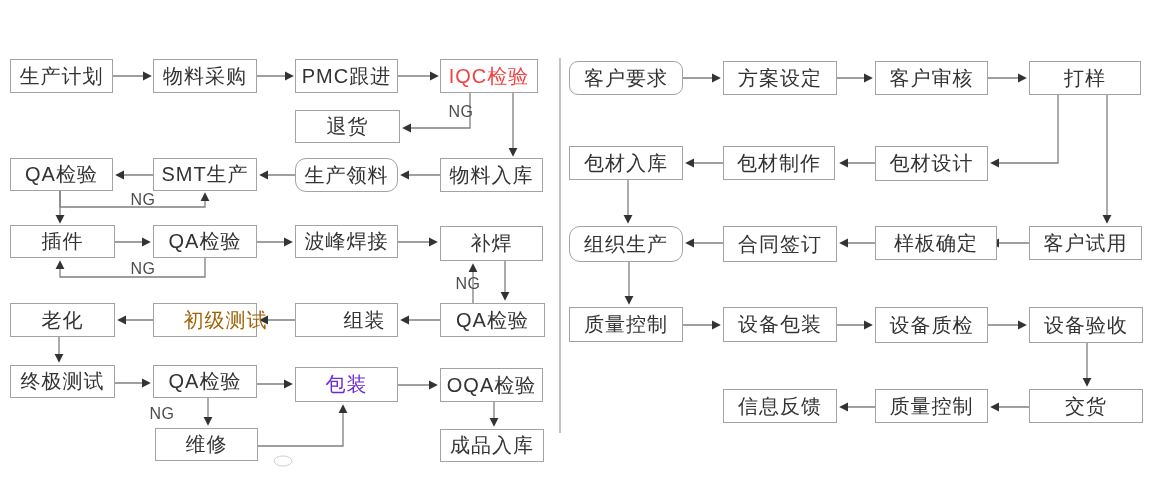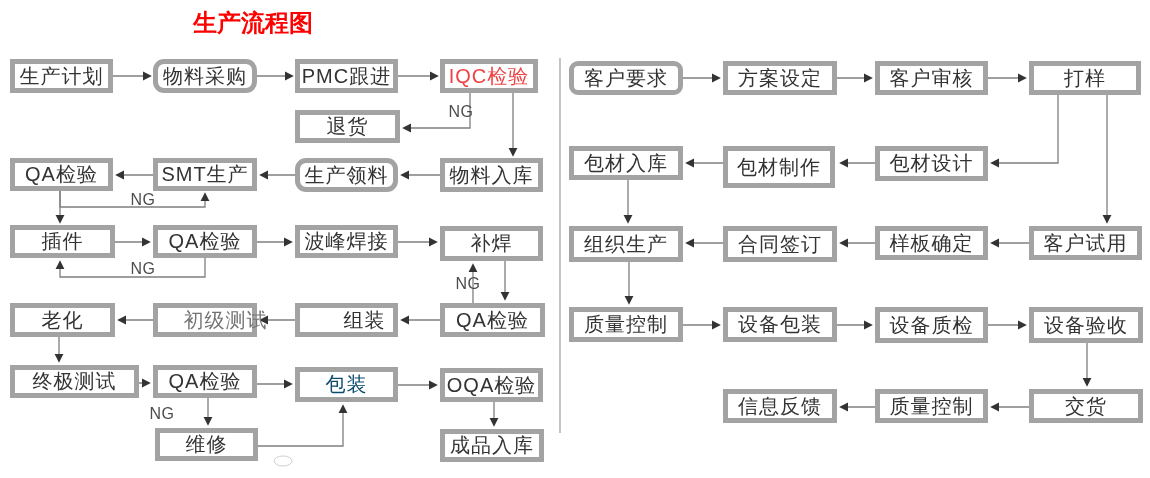--- a/index.html
+++ b/index.html
@@ -9,21 +9,21 @@
     position:relative;overflow:hidden;
   }
   .stage{position:absolute;left:0;top:0;width:1150px;height:478px;}
   .chart-title{
     position:absolute;transform:translateX(-50%);
     font-weight:bold;font-size:24px;line-height:1.1;
     white-space:nowrap;color:#fe0000;
   }
   .node{
     position:absolute;box-sizing:border-box;
-    border:5px solid #a21caf;background:#ffffff;
+    border:1px solid #a21caf;background:#ffffff;
     display:flex;align-items:center;justify-content:center;
     font-size:20px;color:#333333;letter-spacing:1px;white-space:nowrap;
   }
   .ng{
     position:absolute;transform:translate(-50%,-50%);
     font-size:16px;color:#4d4d4d;letter-spacing:0.5px;margin-left:11px;
   }
   svg.edges{position:absolute;left:0;top:0;pointer-events:none;}
 </style>
 </head>
@@ -76,60 +76,59 @@
       <polyline points="875,243 841,243" fill="none" stroke="#7f7f7f" stroke-width="1.3" marker-end="url(#arrow-head)"></polyline>
       <polyline points="723,243 687,243" fill="none" stroke="#7f7f7f" stroke-width="1.3" marker-end="url(#arrow-head)"></polyline>
       <polyline points="629,262 629,303" fill="none" stroke="#7f7f7f" stroke-width="1.3" marker-end="url(#arrow-head)"></polyline>
       <polyline points="683,325 719,325" fill="none" stroke="#7f7f7f" stroke-width="1.3" marker-end="url(#arrow-head)"></polyline>
       <polyline points="837,325 871,325" fill="none" stroke="#7f7f7f" stroke-width="1.3" marker-end="url(#arrow-head)"></polyline>
       <polyline points="988,325 1025,325" fill="none" stroke="#7f7f7f" stroke-width="1.3" marker-end="url(#arrow-head)"></polyline>
       <polyline points="1087,343 1087,385" fill="none" stroke="#7f7f7f" stroke-width="1.3" marker-end="url(#arrow-head)"></polyline>
       <polyline points="1029,407 992,407" fill="none" stroke="#7f7f7f" stroke-width="1.3" marker-end="url(#arrow-head)"></polyline>
       <polyline points="875,407 841,407" fill="none" stroke="#7f7f7f" stroke-width="1.3" marker-end="url(#arrow-head)"></polyline>
     </svg>
-  <div class="chart-title" id="title-left" style="left: 253px; top: 10px; color: rgb(254, 0, 0);">生产流程图</div>
   <div id="node-layer">
       <div class="node" style="left: 10px; top: 59px; width: 103px; height: 34px; border-color: rgb(163, 163, 163); color: rgb(51, 51, 51);">生产计划</div>
-      <div class="node" style="left: 153px; top: 59px; width: 104px; height: 34px; border-color: rgb(163, 163, 163); color: rgb(51, 51, 51); border-radius: 11px;">物料采购</div>
+      <div class="node" style="left: 153px; top: 59px; width: 104px; height: 34px; border-color: rgb(163, 163, 163); color: rgb(51, 51, 51);">物料采购</div>
       <div class="node" style="left: 295px; top: 59px; width: 103px; height: 34px; border-color: rgb(163, 163, 163); color: rgb(51, 51, 51);">PMC跟进</div>
       <div class="node" style="left: 440px; top: 59px; width: 98px; height: 34px; border-color: rgb(163, 163, 163); color: #ef4444;">IQC检验</div>
       <div class="node" style="left: 295px; top: 110px; width: 105px; height: 33px; border-color: rgb(163, 163, 163); color: rgb(51, 51, 51);">退货</div>
       <div class="node" style="left: 10px; top: 158px; width: 103px; height: 33px; border-color: rgb(163, 163, 163); color: rgb(51, 51, 51);">QA检验</div>
       <div class="node" style="left: 153px; top: 158px; width: 104px; height: 33px; border-color: rgb(163, 163, 163); color: rgb(51, 51, 51);">SMT生产</div>
       <div class="node" style="left: 295px; top: 158px; width: 103px; height: 34px; border-color: rgb(163, 163, 163); color: rgb(51, 51, 51); border-radius: 11px;">生产领料</div>
       <div class="node" style="left: 440px; top: 158px; width: 103px; height: 34px; border-color: rgb(163, 163, 163); color: rgb(51, 51, 51);">物料入库</div>
       <div class="node" style="left: 10px; top: 225px; width: 105px; height: 33px; border-color: rgb(163, 163, 163); color: rgb(51, 51, 51);">插件</div>
       <div class="node" style="left: 153px; top: 225px; width: 104px; height: 33px; border-color: rgb(163, 163, 163); color: rgb(51, 51, 51);">QA检验</div>
       <div class="node" style="left: 295px; top: 225px; width: 103px; height: 33px; border-color: rgb(163, 163, 163); color: rgb(51, 51, 51);">波峰焊接</div>
       <div class="node" style="left: 440px; top: 226px; width: 103px; height: 35px; border-color: rgb(163, 163, 163); color: rgb(51, 51, 51);">补焊</div>
       <div class="node" style="left: 10px; top: 303px; width: 105px; height: 34px; border-color: rgb(163, 163, 163); color: rgb(51, 51, 51);">老化</div>
-      <div class="node" style="left: 153px; top: 303px; width: 104px; height: 34px; border-color: rgb(163, 163, 163); color: #737373; padding-left: 41px;">初级测试</div>
+      <div class="node" style="left: 153px; top: 303px; width: 104px; height: 34px; border-color: rgb(163, 163, 163); color: #a16207; padding-left: 41px;">初级测试</div>
       <div class="node" style="left: 295px; top: 303px; width: 103px; height: 34px; border-color: rgb(163, 163, 163); color: rgb(51, 51, 51); padding-left: 36px;">组装</div>
       <div class="node" style="left: 440px; top: 303px; width: 105px; height: 34px; border-color: rgb(163, 163, 163); color: rgb(51, 51, 51);">QA检验</div>
-      <div class="node" style="left: 10px; top: 365px; width: 129px; height: 33px; border-color: rgb(163, 163, 163); color: rgb(51, 51, 51);">终极测试</div>
+      <div class="node" style="left: 10px; top: 365px; width: 105px; height: 33px; border-color: rgb(163, 163, 163); color: rgb(51, 51, 51);">终极测试</div>
       <div class="node" style="left: 153px; top: 365px; width: 104px; height: 33px; border-color: rgb(163, 163, 163); color: rgb(51, 51, 51);">QA检验</div>
-      <div class="node" style="left: 295px; top: 367px; width: 103px; height: 35px; border-color: rgb(163, 163, 163); color: #0c4a6e;">包装</div>
+      <div class="node" style="left: 295px; top: 367px; width: 103px; height: 35px; border-color: rgb(163, 163, 163); color: #6d28d9;">包装</div>
       <div class="node" style="left: 440px; top: 368px; width: 103px; height: 34px; border-color: rgb(163, 163, 163); color: rgb(51, 51, 51);">OQA检验</div>
       <div class="node" style="left: 155px; top: 428px; width: 103px; height: 33px; border-color: rgb(163, 163, 163); color: rgb(51, 51, 51);">维修</div>
       <div class="node" style="left: 440px; top: 429px; width: 104px; height: 33px; border-color: rgb(163, 163, 163); color: rgb(51, 51, 51);">成品入库</div>
       <div class="ng" style="left: 450px; top: 112px; color: rgb(77, 77, 77);">NG</div>
       <div class="ng" style="left: 132px; top: 200px; color: rgb(77, 77, 77);">NG</div>
       <div class="ng" style="left: 132px; top: 269px; color: rgb(77, 77, 77);">NG</div>
       <div class="ng" style="left: 457px; top: 284px; color: rgb(77, 77, 77);">NG</div>
       <div class="ng" style="left: 151px; top: 414px; color: rgb(77, 77, 77);">NG</div>
       <div class="node" style="left: 569px; top: 61px; width: 114px; height: 34px; border-color: rgb(163, 163, 163); color: rgb(51, 51, 51); border-radius: 9px;">客户要求</div>
       <div class="node" style="left: 723px; top: 61px; width: 114px; height: 34px; border-color: rgb(163, 163, 163); color: rgb(51, 51, 51);">方案设定</div>
       <div class="node" style="left: 875px; top: 61px; width: 113px; height: 34px; border-color: rgb(163, 163, 163); color: rgb(51, 51, 51);">客户审核</div>
       <div class="node" style="left: 1029px; top: 61px; width: 112px; height: 34px; border-color: rgb(163, 163, 163); color: rgb(51, 51, 51);">打样</div>
       <div class="node" style="left: 569px; top: 146px; width: 114px; height: 34px; border-color: rgb(163, 163, 163); color: rgb(51, 51, 51);">包材入库</div>
-      <div class="node" style="left: 723px; top: 146px; width: 112px; height: 42px; border-color: rgb(163, 163, 163); color: rgb(51, 51, 51);">包材制作</div>
+      <div class="node" style="left: 723px; top: 146px; width: 112px; height: 34px; border-color: rgb(163, 163, 163); color: rgb(51, 51, 51);">包材制作</div>
       <div class="node" style="left: 875px; top: 146px; width: 113px; height: 35px; border-color: rgb(163, 163, 163); color: rgb(51, 51, 51);">包材设计</div>
-      <div class="node" style="left: 569px; top: 226px; width: 114px; height: 36px; border-color: rgb(163, 163, 163); color: rgb(51, 51, 51);">组织生产</div>
+      <div class="node" style="left: 569px; top: 226px; width: 114px; height: 36px; border-color: rgb(163, 163, 163); color: rgb(51, 51, 51); border-radius: 11px;">组织生产</div>
       <div class="node" style="left: 723px; top: 226px; width: 114px; height: 36px; border-color: rgb(163, 163, 163); color: rgb(51, 51, 51);">合同签订</div>
-      <div class="node" style="left: 875px; top: 226px; width: 113px; height: 34px; border-color: rgb(163, 163, 163); color: rgb(51, 51, 51);">样板确定</div>
+      <div class="node" style="left: 875px; top: 226px; width: 122px; height: 34px; border-color: rgb(163, 163, 163); color: rgb(51, 51, 51);">样板确定</div>
       <div class="node" style="left: 1029px; top: 226px; width: 113px; height: 34px; border-color: rgb(163, 163, 163); color: rgb(51, 51, 51);">客户试用</div>
       <div class="node" style="left: 569px; top: 307px; width: 114px; height: 35px; border-color: rgb(163, 163, 163); color: rgb(51, 51, 51);">质量控制</div>
       <div class="node" style="left: 723px; top: 307px; width: 114px; height: 35px; border-color: rgb(163, 163, 163); color: rgb(51, 51, 51);">设备包装</div>
       <div class="node" style="left: 875px; top: 307px; width: 113px; height: 36px; border-color: rgb(163, 163, 163); color: rgb(51, 51, 51);">设备质检</div>
       <div class="node" style="left: 1029px; top: 307px; width: 114px; height: 36px; border-color: rgb(163, 163, 163); color: rgb(51, 51, 51);">设备验收</div>
       <div class="node" style="left: 723px; top: 389px; width: 114px; height: 34px; border-color: rgb(163, 163, 163); color: rgb(51, 51, 51);">信息反馈</div>
       <div class="node" style="left: 875px; top: 389px; width: 113px; height: 34px; border-color: rgb(163, 163, 163); color: rgb(51, 51, 51);">质量控制</div>
       <div class="node" style="left: 1029px; top: 389px; width: 114px; height: 34px; border-color: rgb(163, 163, 163); color: rgb(51, 51, 51);">交货</div>
     </div>
 </div>

